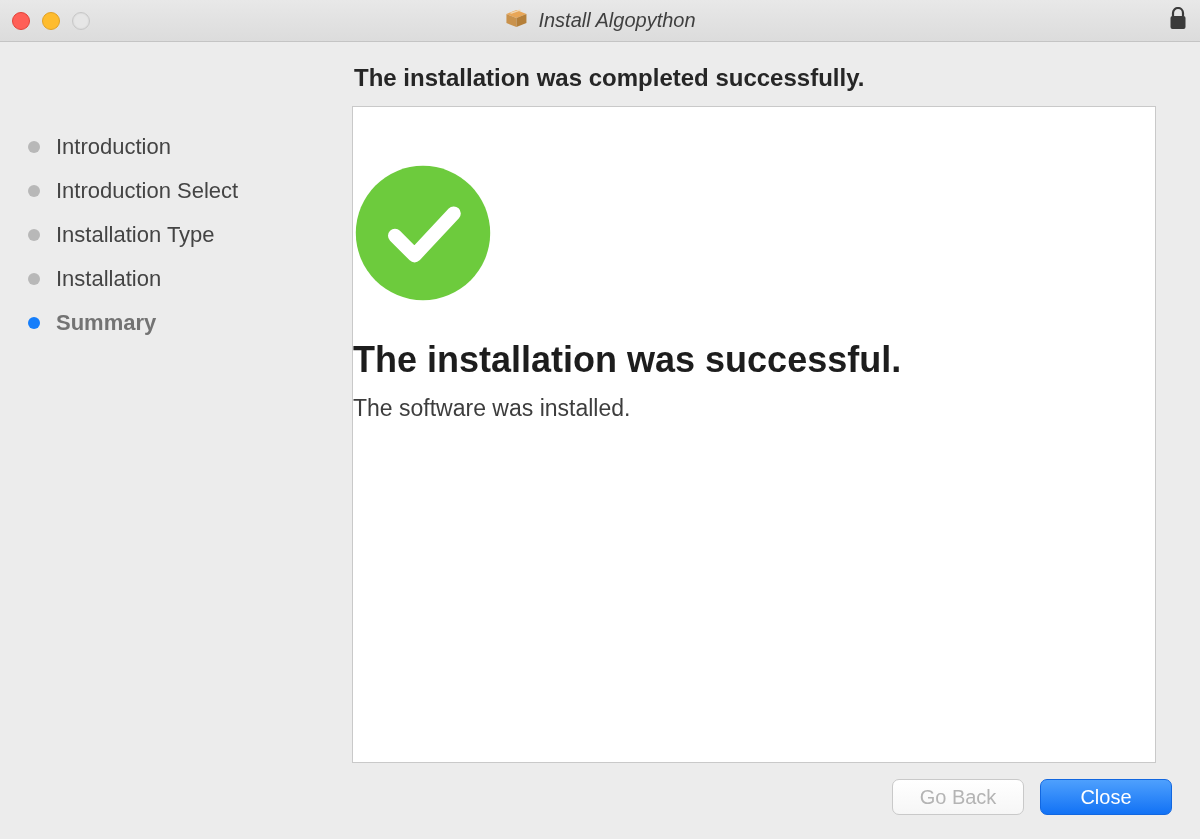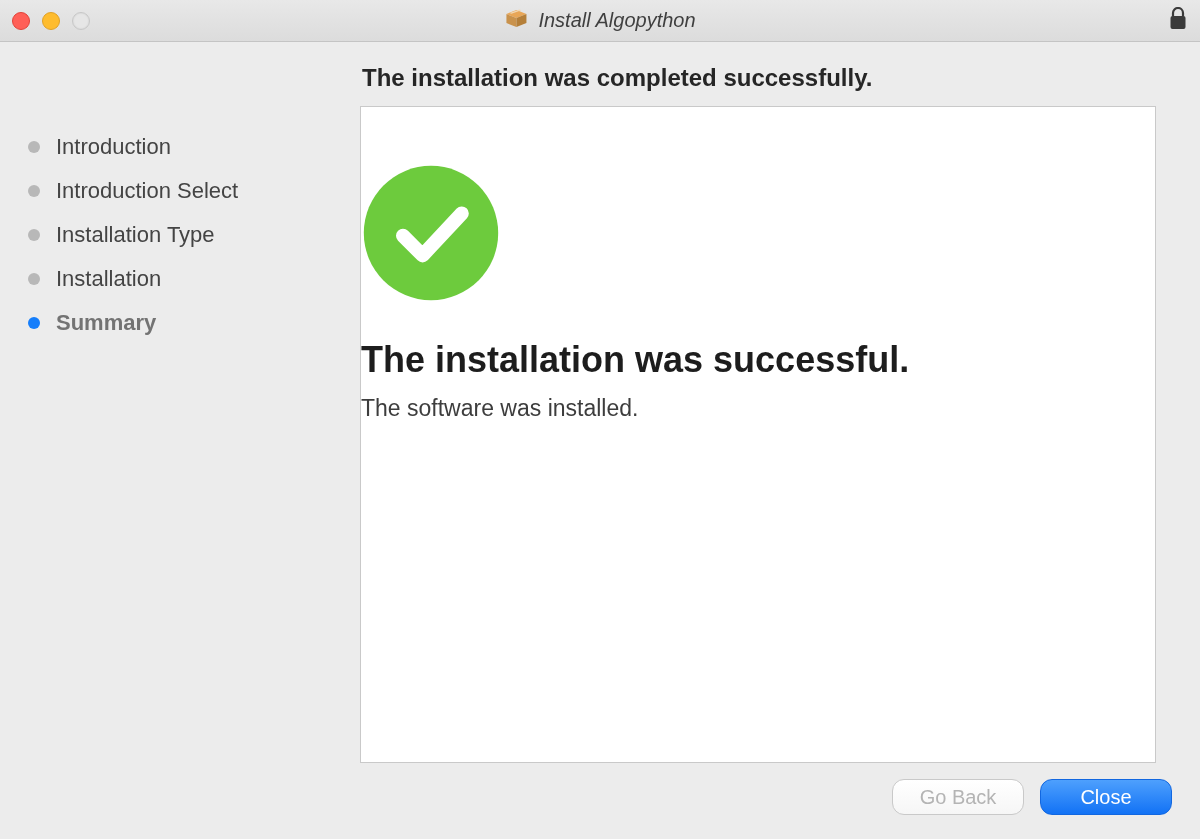--- a/index.html
+++ b/index.html
@@ -95,21 +95,20 @@
     }
     .step.active .step-bullet {
       background: #157efb;
     }
     .main {
       flex: 1;
       padding-right: 44px;
       padding-top: 22px;
       display: flex;
       flex-direction: column;
-      margin-left: 8px;
     }
     .main-header {
       font-size: 24px;
       font-weight: 600;
       color: #262626;
       text-align: left;
       margin-bottom: 14px;
       margin-left: 2px;
     }
     .panel {
@@ -139,21 +138,21 @@
     }
     .bottombar {
       display: flex;
       gap: 16px;
       justify-content: flex-end;
       padding: 0 28px 24px 0;
     }
     .btn {
       min-width: 132px;
       height: 36px;
-      border-radius: 12px;
+      border-radius: 7px;
       font-size: 20px;
       border: 1px solid #c9c9c9;
       background: linear-gradient(to bottom, #ffffff, #f6f6f6);
       display: flex;
       align-items: center;
       justify-content: center;
       padding: 0 20px;
     }
     .btn.disabled {
       color: #b4b4b4;

